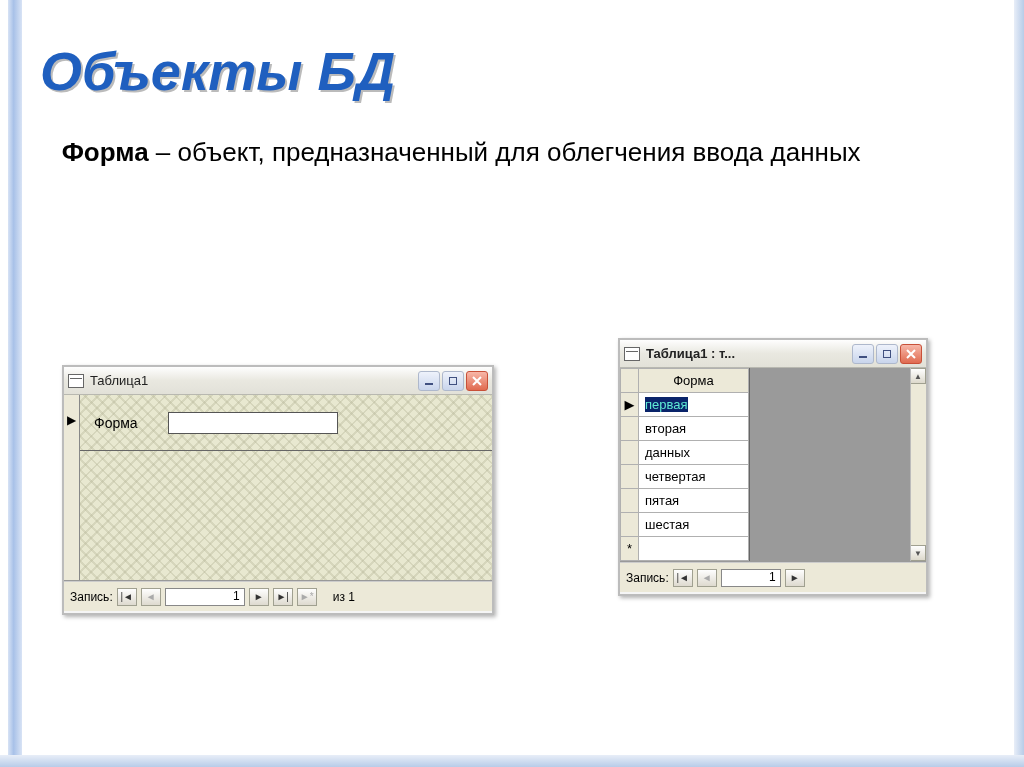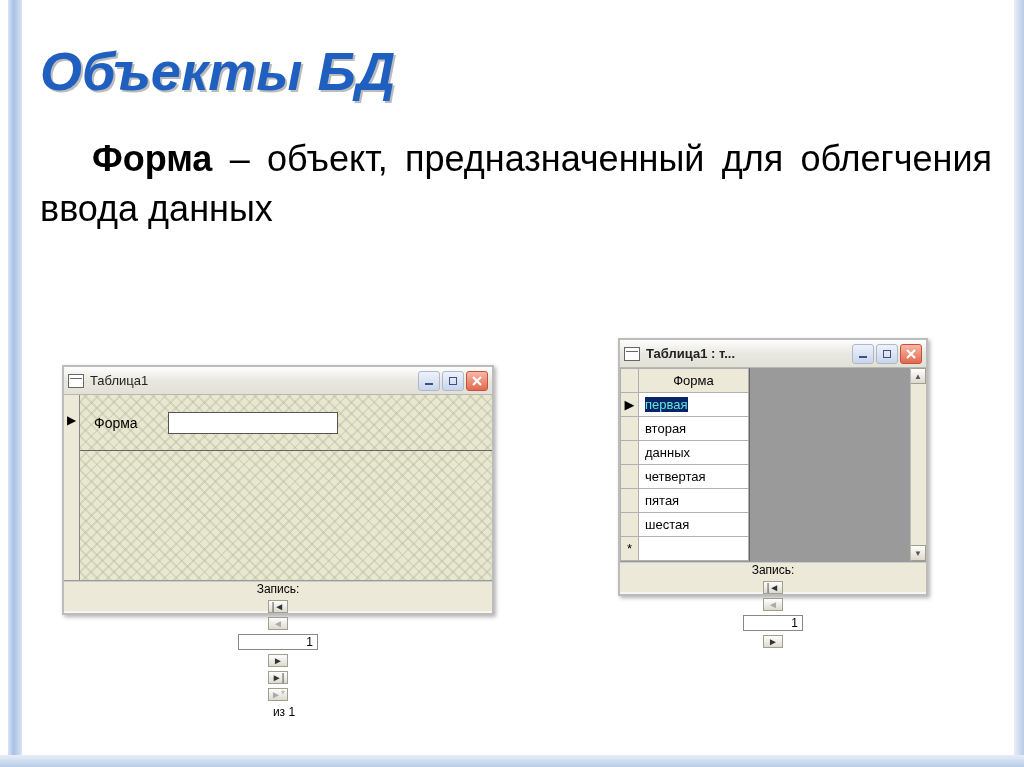--- a/index.html
+++ b/index.html
@@ -36,21 +36,21 @@
   .title {
     font-family: "Comic Sans MS", cursive, sans-serif;
     font-size: 54px;
     font-weight: bold;
     font-style: italic;
     color: #1f5fbf;
     text-shadow: 2px 2px 0 #bbb;
     margin-bottom: 32px;
   }
   .desc {
-    font-size: 36px;
+    font-size: 26px;
     color: #000;
     text-align: justify;
     line-height: 1.4;
     margin-right: 2px;
   }
   .desc b { font-weight: bold; }
 
   
   .win {
     position: absolute;
@@ -135,21 +135,20 @@
     background:#fff; border:1px solid #555;
   }
 
   .navbar {
     height: 30px;
     background:#ece9d8;
     display:flex; align-items:center;
     font-size:12px; color:#000;
     gap:4px; padding:0 6px;
     border-top:1px solid #ccc;
-    flex-direction:column;
   }
   .navbtn {
     width:20px; height:18px;
     background:linear-gradient(to bottom,#fefefe,#dedacf);
     border:1px solid #a0a090;
     display:flex; align-items:center; justify-content:center;
     font-size:10px; color:#333;
   }
   .navbtn.disabled { color:#aaa; }
   .navfield {

